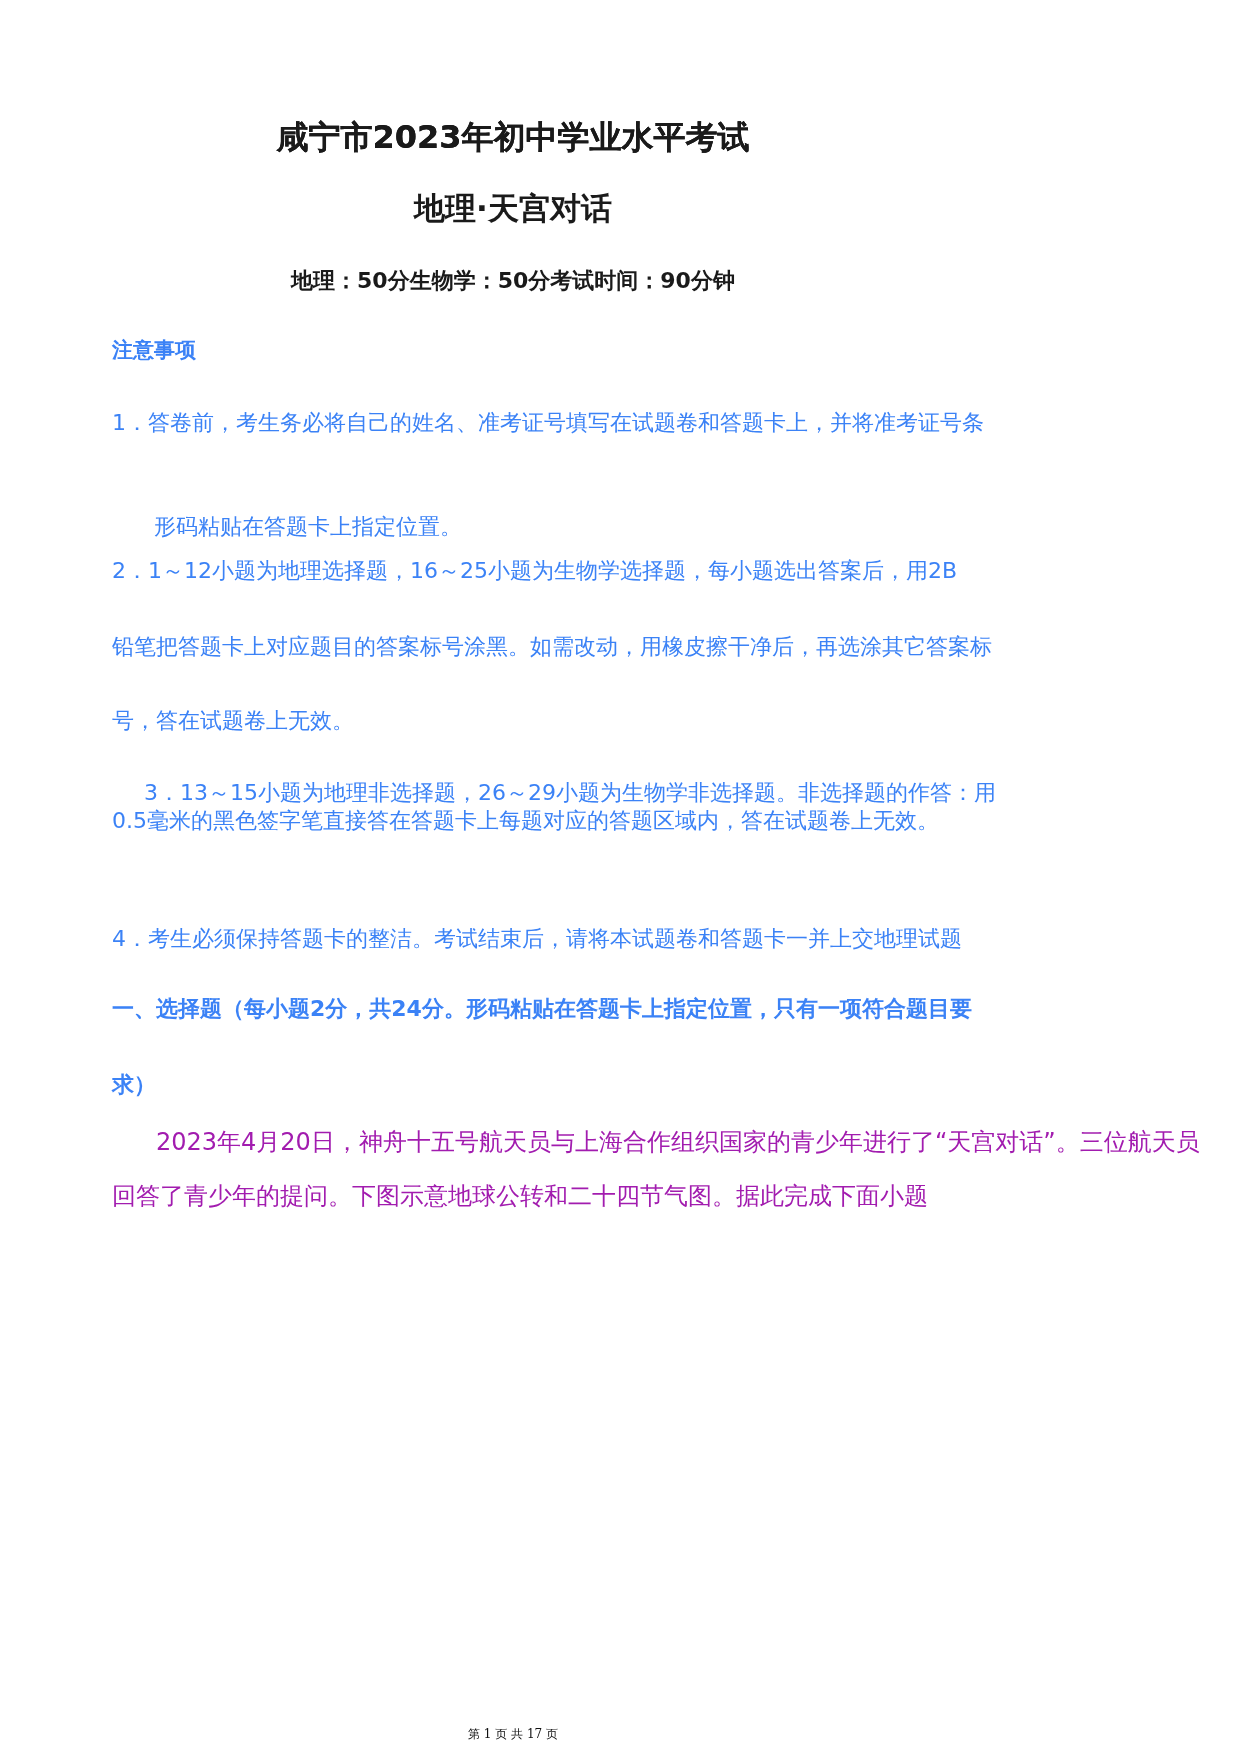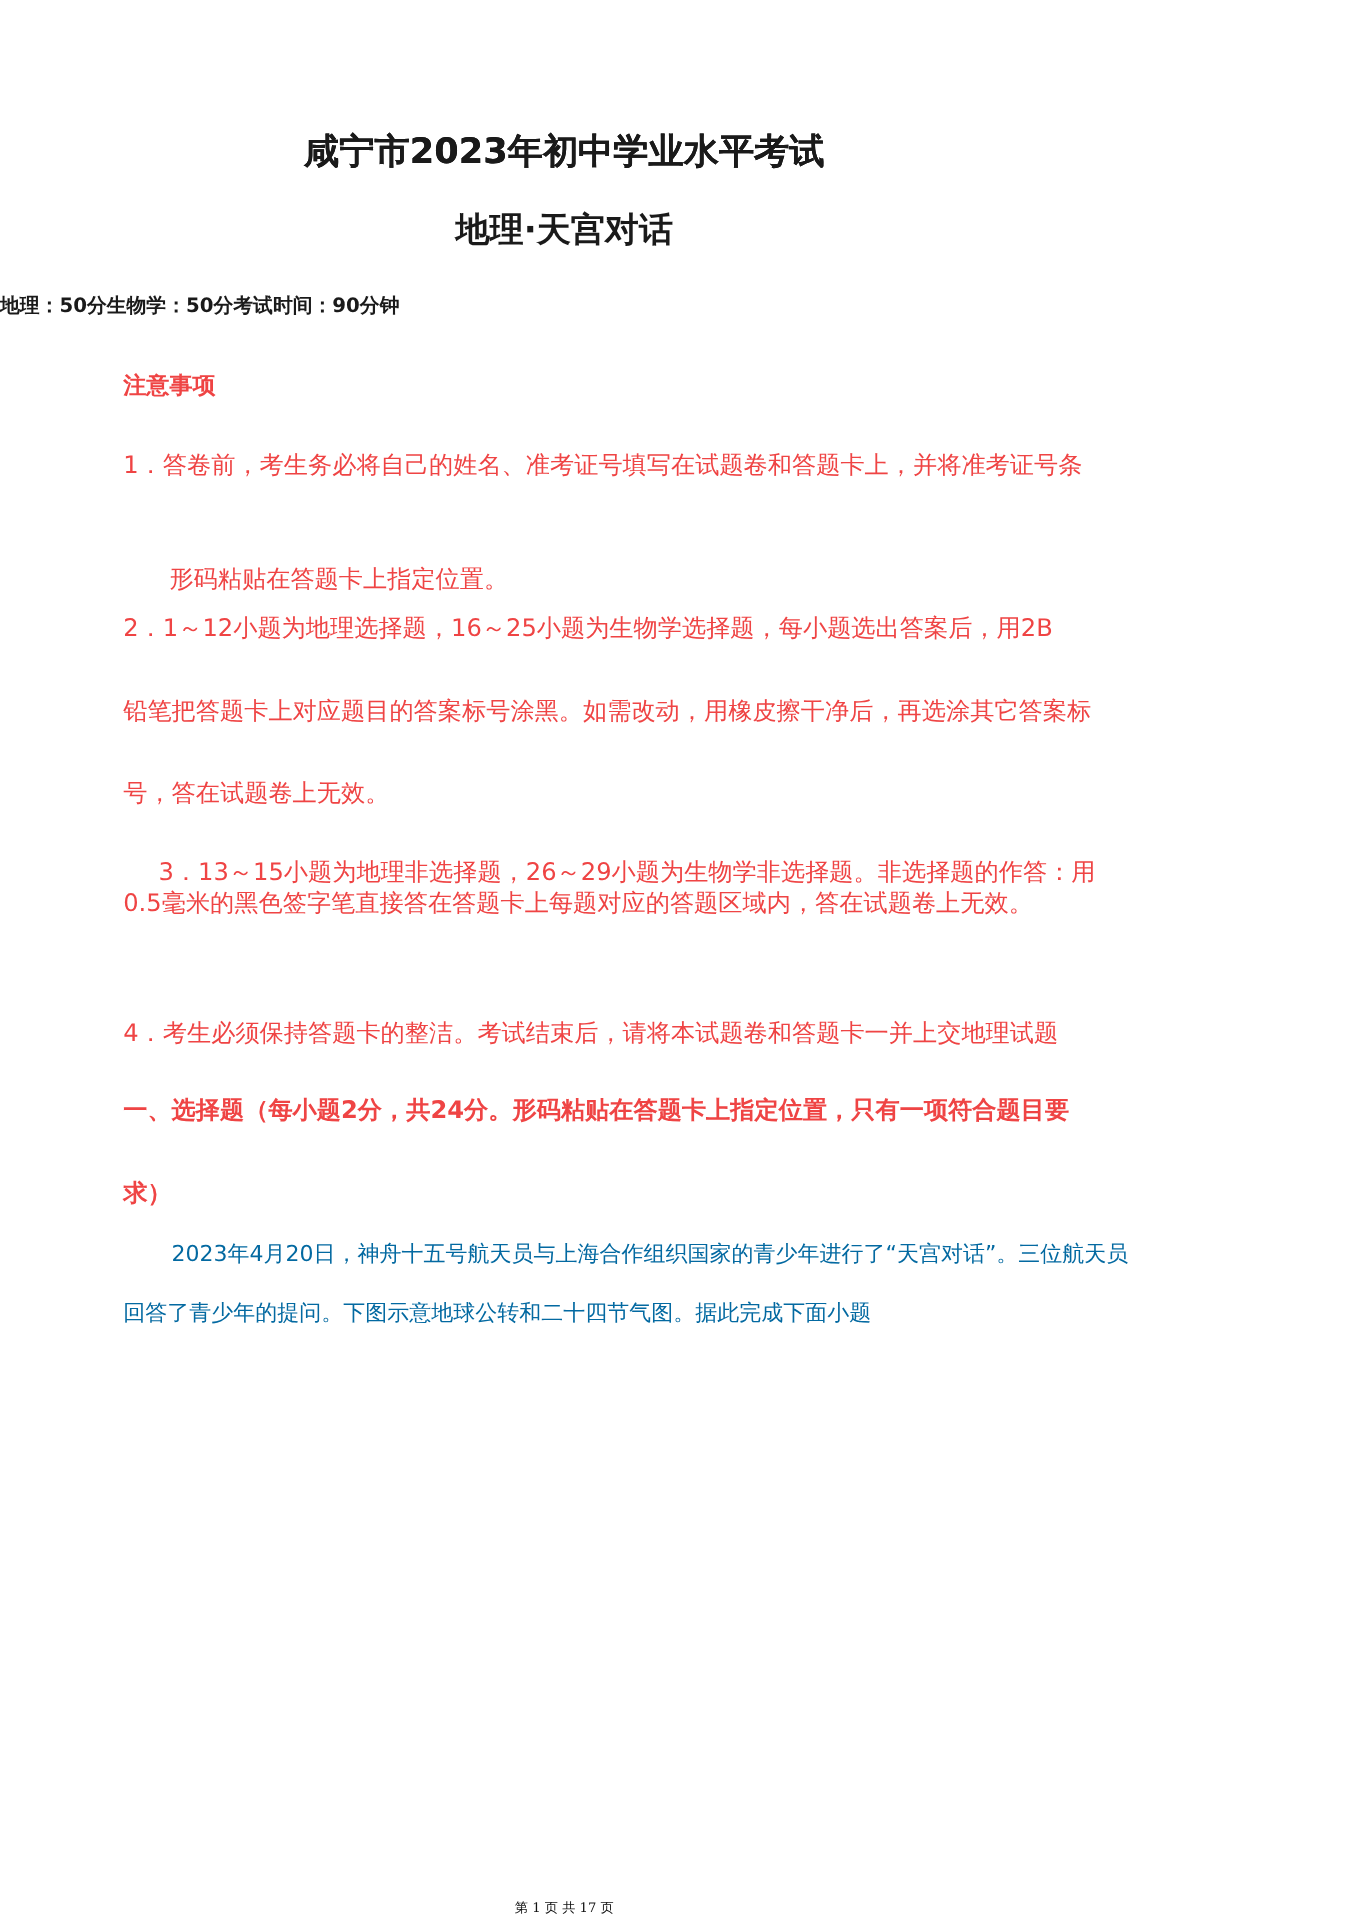--- a/index.html
+++ b/index.html
@@ -39,41 +39,42 @@
       top: 188px;
       text-align: center;
       font-size: 31px;
       font-weight: bold;
       color: #1a1a1a;
     }
     .meta-line {
       position: absolute;
       left: 0; right: 0;
       top: 266px;
-      font-size: 18px;
+      text-align: center;
+      font-size: 22px;
       font-weight: bold;
       color: #1a1a1a;
     }
     .line {
       position: absolute;
       left: 112px;
       right: 112px;
       font-size: 22px;
-      color: #ef4444;
+      color: #3b82f6;
       white-space: nowrap;
     }
     .bold { font-weight: bold; }
     .section-head {
       font-weight: bold;
     }
     .para {
       position: absolute;
       left: 112px;
-      font-size: 20px;
-      color: #0369a1;
+      font-size: 24px;
+      color: #a21caf;
       white-space: nowrap;
     }
     .footer {
       position: absolute;
       left: 0; right: 0;
       top: 1726px;
       text-align: center;
       font-family: "DejaVu Serif", "Liberation Serif", serif;
       font-size: 12px;
       color: #111;

